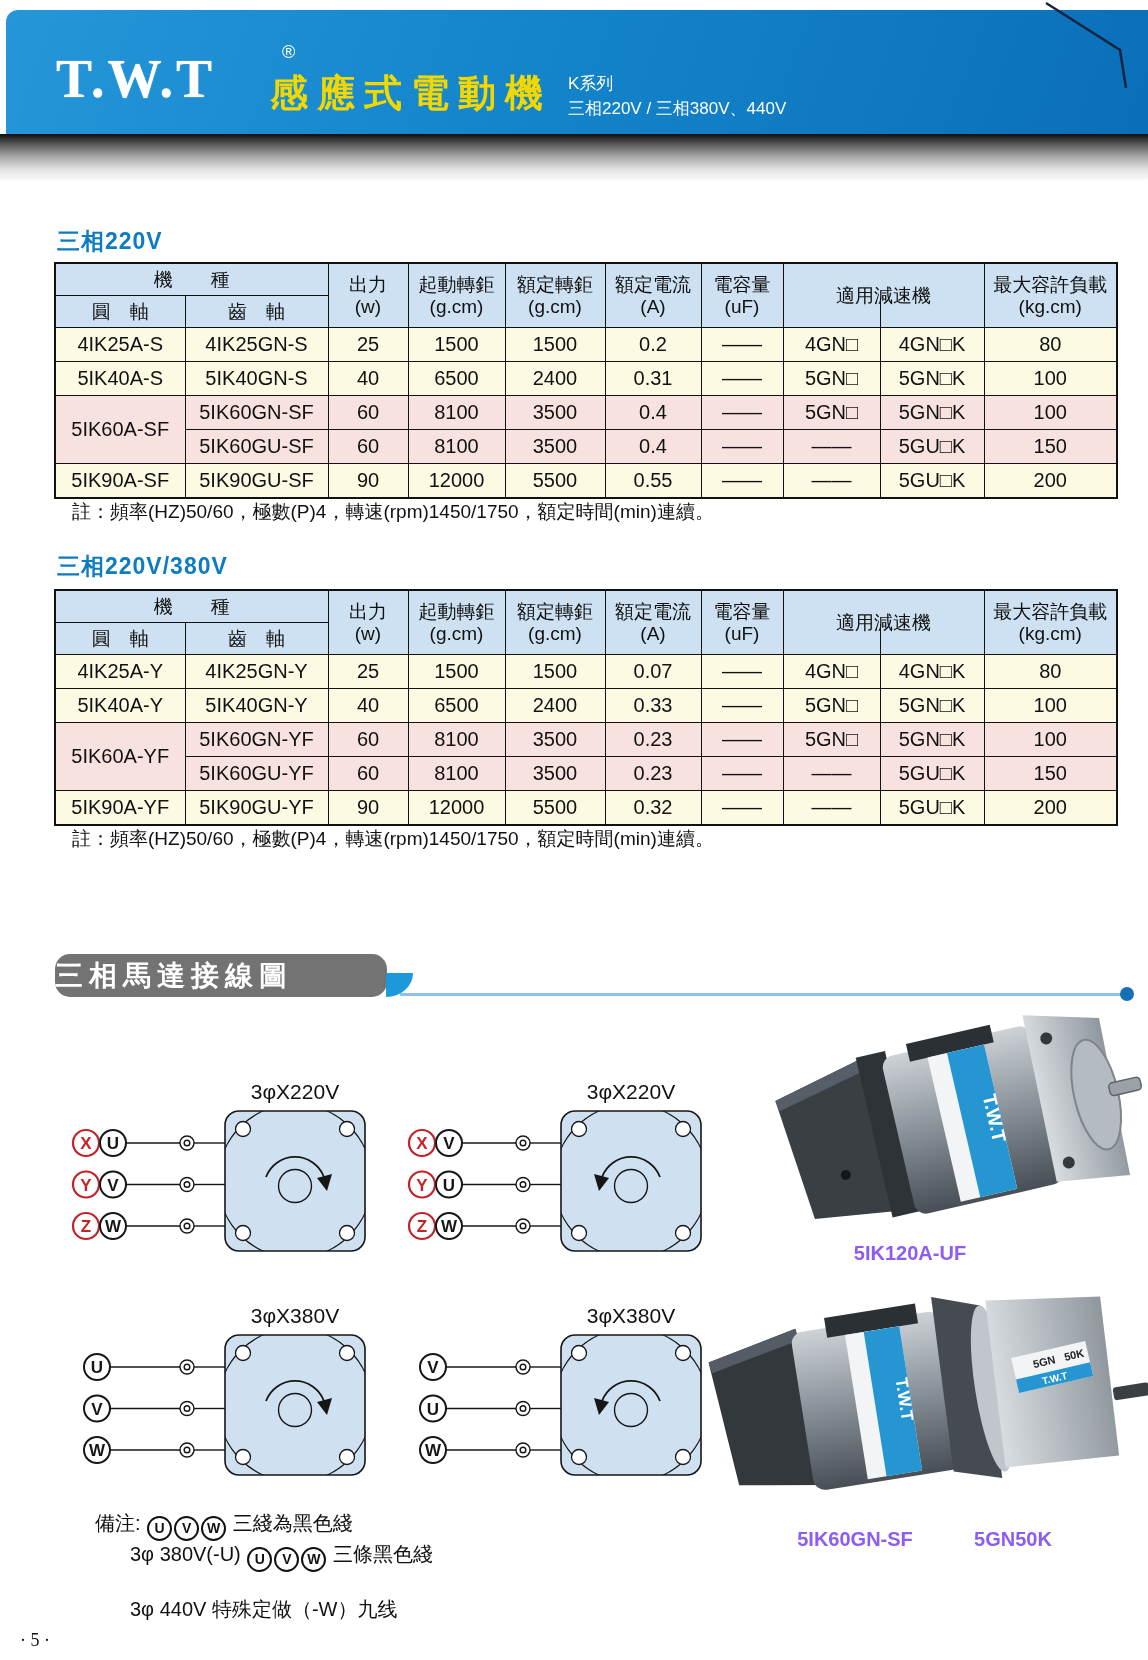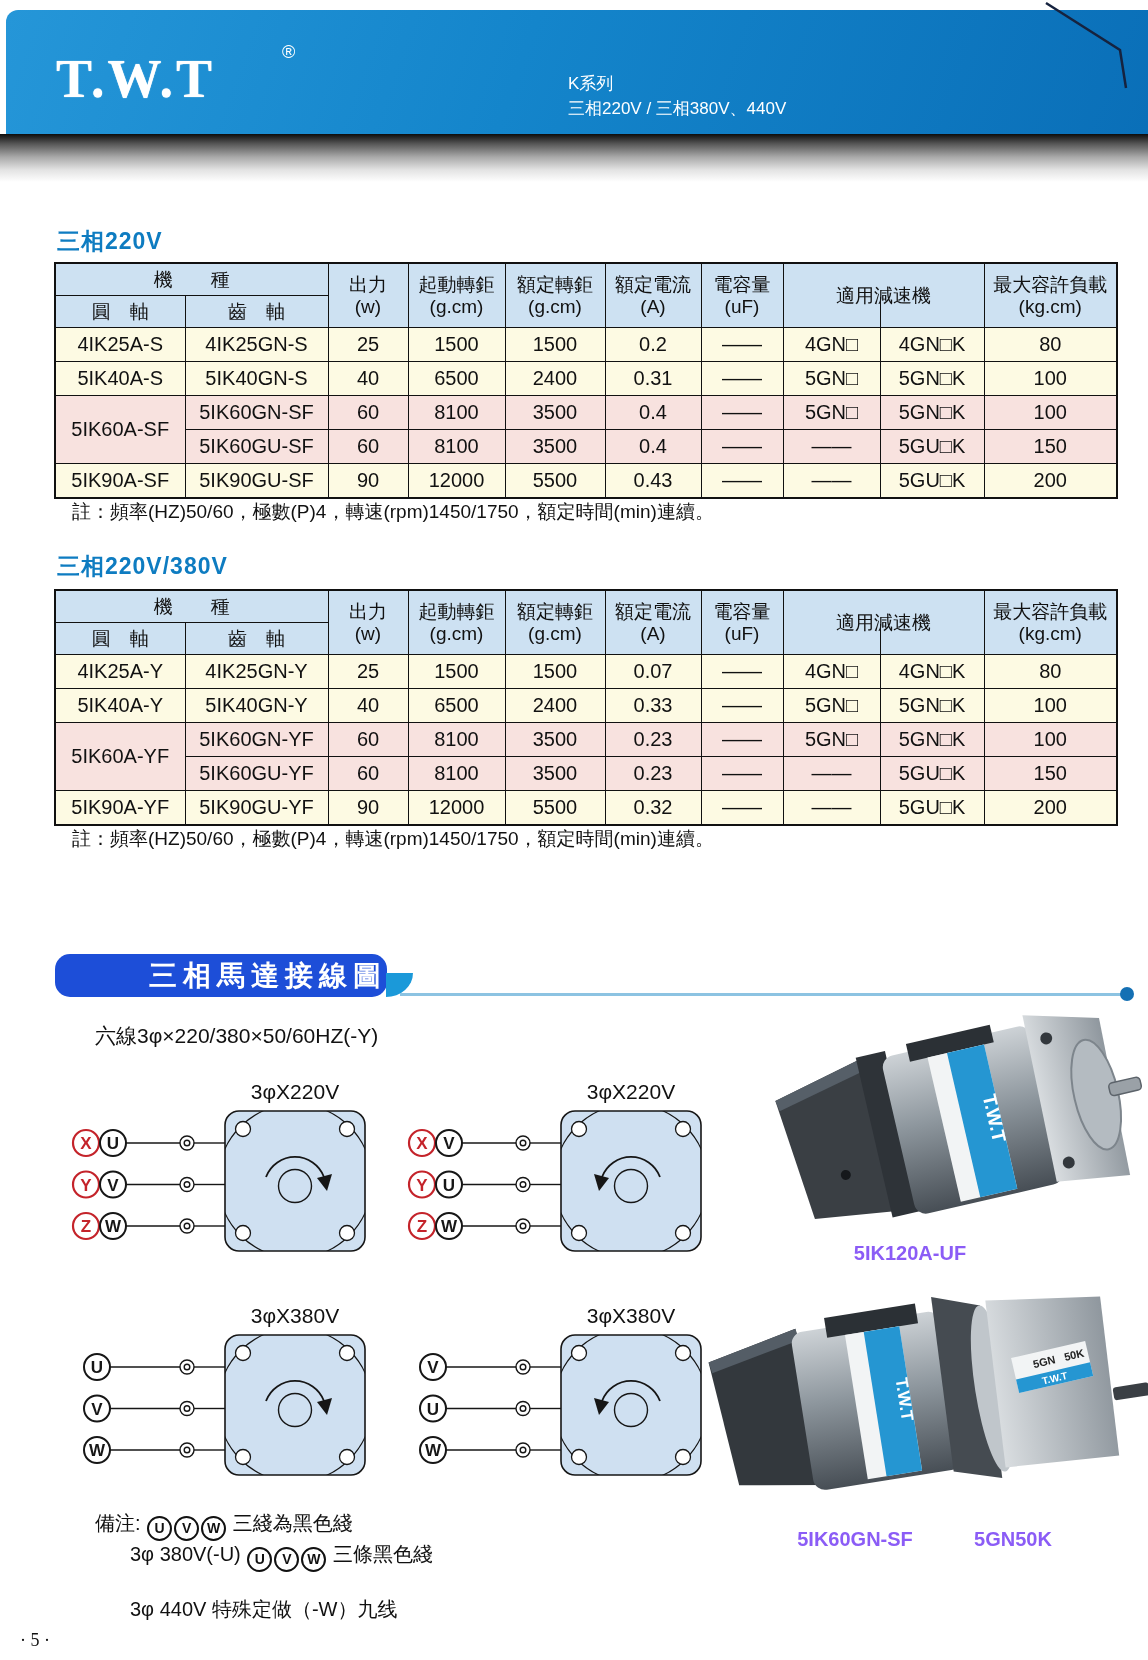--- a/index.html
+++ b/index.html
@@ -27,23 +27,23 @@
     font-size:20px;text-align:center;border:2.5px solid #111;}
   table.spec th,table.spec td{border:1.5px solid #111;padding:0;line-height:1.15;}
   table.spec thead th{background:#cde1f2;font-weight:normal;font-size:19px;height:31px;}
   table.spec td{height:33px;}
   td.cream{background:#fdfae3;}
   td.pink{background:#f8e2df;}
   th.gear-head{position:relative;margin-top:40px;}
   th.gear-head .half-div{position:absolute;left:96px;top:52%;bottom:0;width:1.5px;background:#111;}
 
   
-  .wire-banner{position:absolute;left:55px;top:954px;width:332px;height:43px;background:#1d4ed8;
+  .wire-banner{position:absolute;left:55px;top:954px;width:332px;height:43px;background:#737373;
     border-radius:15px 15px 15px 15px;color:#fff;font-size:28px;font-weight:bold;letter-spacing:6px;
-    line-height:43px;text-align:right;}
+    line-height:43px;text-align:left;}
   .wire-banner:after{content:"";position:absolute;right:-26px;bottom:0;width:27px;height:24px;
     background:#1b99d9;border-radius:0 0 100% 0;}
   .wire-line{position:absolute;left:400px;top:993px;width:722px;height:3px;background:#8cc3e2;}
   .wire-dot{position:absolute;left:1120px;top:987px;width:14px;height:14px;border-radius:50%;background:#1470b4;}
   .wire-sub{position:absolute;left:95px;top:1022px;font-size:21px;color:#111;}
 
   .diagram{position:absolute;width:345px;height:185px;}
   .photo{position:absolute;}
   .photo-label{position:absolute;font-size:20px;font-weight:bold;color:#8b5cf6;text-align:center;}
 
@@ -56,20 +56,21 @@
 </style>
 </head>
 <body>
 
 <div id="canvas">
 
   <div class="top-band"></div>
   <div class="shadow-band"></div>
   <div class="logo">T.W.T</div>
   <div class="logo-reg">®</div>
+  <div class="main-title">感應式電動機</div>
   <div class="series-block">
     <div>K系列</div>
     <div>三相220V / 三相380V、440V</div>
   </div>
   <svg class="corner-line" width="124" height="92">
     <polyline points="22,3 96,50 102,88" fill="none" stroke="#16233f" stroke-width="2.5"></polyline>
   </svg>
 
   <div class="sec-title" style="left:57px;top:226px;">三相220V</div>
   <table class="spec" style="top:262px;">
@@ -148,21 +149,21 @@
           <td class="pink">——</td>
           <td class="pink">5GU□K</td>
           <td class="pink">150</td>
         </tr>
         <tr>
           <td class="cream">5IK90A-SF</td>
           <td class="cream">5IK90GU-SF</td>
           <td class="cream">90</td>
           <td class="cream">12000</td>
           <td class="cream">5500</td>
-          <td class="cream">0.43</td>
+          <td class="cream">0.55</td>
           <td class="cream">——</td>
           <td class="cream">——</td>
           <td class="cream">5GU□K</td>
           <td class="cream">200</td>
         </tr>
       </tbody>
   </table>
   <div class="note-line" style="top:499px;">註：頻率(HZ)50/60，極數(P)4，轉速(rpm)1450/1750，額定時間(min)連續。</div>
 
   <div class="sec-title" style="left:57px;top:551px;">三相220V/380V</div>
@@ -255,21 +256,20 @@
           <td class="cream">5GU□K</td>
           <td class="cream">200</td>
         </tr>
       </tbody>
   </table>
   <div class="note-line" style="top:826px;">註：頻率(HZ)50/60，極數(P)4，轉速(rpm)1450/1750，額定時間(min)連續。</div>
 
   <div class="wire-banner">三相馬達接線圖</div>
   <div class="wire-line"></div>
   <div class="wire-dot"></div>
-  <div class="wire-sub">六線3φ×220/380×50/60HZ(-Y)</div>
 
   <svg class="diagram" style="left:52px;top:1078px;" viewBox="0 0 345 185">
       <text x="243" y="21" text-anchor="middle" font-size="21" fill="#111">3φX220V</text>
       <clipPath id="clip0">
         <rect x="173" y="33" width="140" height="140" rx="14"></rect>
       </clipPath>
       <rect x="173" y="33" width="140" height="140" rx="14" fill="#cfe0f1" stroke="#161616" stroke-width="1.6"></rect>
       <circle cx="243" cy="103" r="77" fill="none" stroke="#161616" stroke-width="1.3" clip-path="url(#clip0)"></circle>
       <circle cx="191" cy="51" r="7.5" fill="#ffffff" stroke="#161616" stroke-width="1.3"></circle>
       <circle cx="295" cy="51" r="7.5" fill="#ffffff" stroke="#161616" stroke-width="1.3"></circle>

